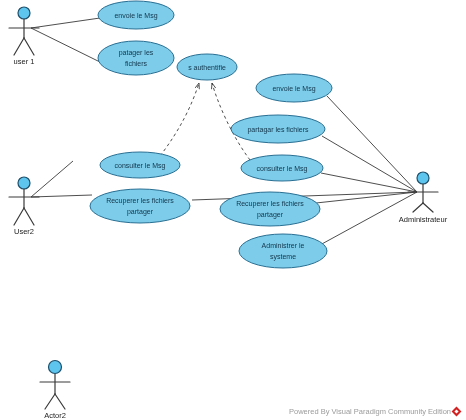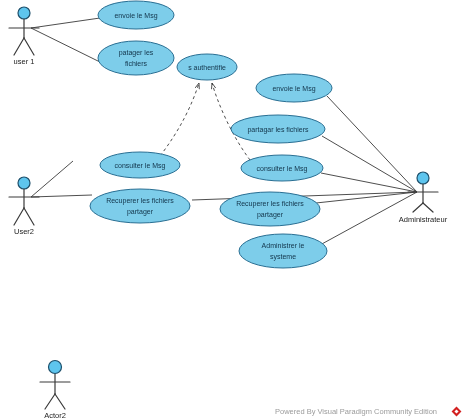--- a/index.html
+++ b/index.html
@@ -74,21 +74,21 @@
   .footer-watermark {
     position: absolute;
     right: 6px;
     bottom: 4px;
     font-family: "Liberation Sans", sans-serif;
     font-size: 7.5px;
     color: #9b9b9b;
     white-space: nowrap;
     display: flex;
     align-items: center;
-    gap: 16px;
+    gap: 2px;
   }
   .vp-diamond {
     display: inline-block;
     width: 7px;
     height: 7px;
     background: #d32020;
     transform: rotate(45deg);
     position: relative;
     top: 0px;
   }

